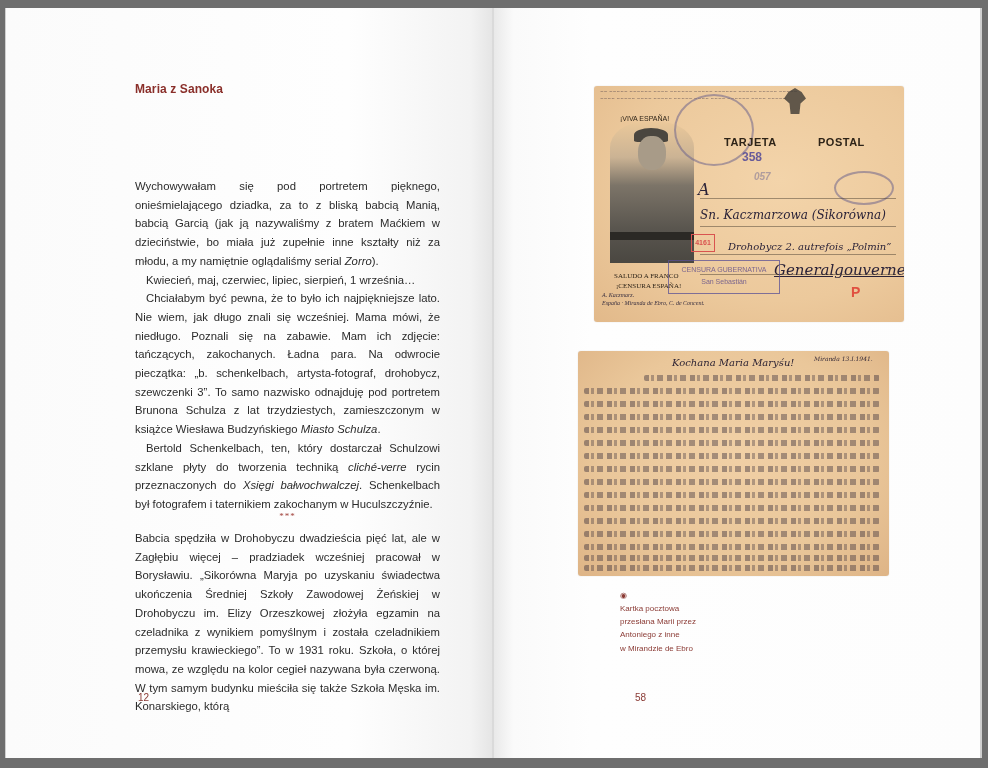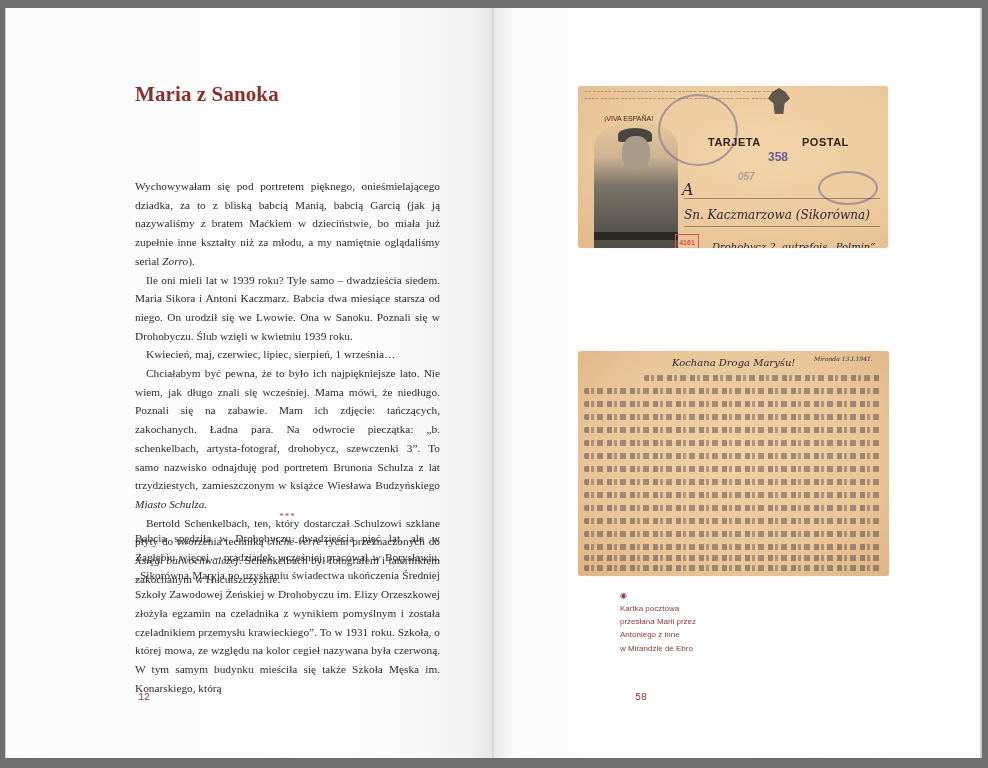--- a/index.html
+++ b/index.html
@@ -5,38 +5,38 @@
   * { box-sizing: border-box; margin: 0; padding: 0; }
   html, body { width: 988px; height: 768px; overflow: hidden; }
   body { background: #6e6e6e; position: relative; font-family: "DejaVu Serif", "Liberation Serif", serif; }
 
   .spread { position: absolute; left: 5px; top: 8px; width: 977px; height: 750px; }
   .page { position: absolute; top: 0; height: 750px; background: #fdfdfd; }
   .page-left { left: 0; width: 489px; background: linear-gradient(to right, #fbfbfb 0%, #fefefe 70%, #f3f3f3 95%, #e4e4e4 100%); border-left: 1px solid #d0d0d0; }
   .page-right { left: 489px; width: 488px; background: linear-gradient(to right, #e9e9e9 0%, #fafafa 4%, #fefefe 20%, #fdfdfd 100%); border-right: 2px solid #cfcfcf; }
   .gutter { position: absolute; left: 487px; top: 0; width: 3px; height: 750px; background: #dadada; }
 
-  .title { position: absolute; left: 129px; top: 74px; font-family: Liberation Serif, serif; font-weight: bold; font-size: 21px; color: #8a2f2a; letter-spacing: 0.1px; }
+  .title { position: absolute; left: 129px; top: 74px; font-family: Liberation Sans, sans-serif; font-weight: bold; font-size: 12px; color: #8a2f2a; letter-spacing: 0.1px; }
 
-  .body-text { position: absolute; left: 129px; width: 305px; font-family: Liberation Serif, serif; font-size: 11.3px; line-height: 18.7px; color: #2b2b2b; text-align: justify; }
+  .body-text { position: absolute; left: 129px; width: 305px; font-family: Liberation Sans, sans-serif; font-size: 11.3px; line-height: 18.7px; color: #2b2b2b; text-align: justify; }
   .body-text p { text-indent: 0; }
   .body-text p.ind { text-indent: 11px; }
   .body-text em { font-style: italic; }
   .block-1 { top: 169px; }
   .block-2 { top: 521px; }
 
   .stars { position: absolute; left: 129px; width: 305px; top: 503px; text-align: center; color: #a0403a; font-size: 9px; letter-spacing: 1px; font-family: "Liberation Serif", serif; }
 
-  .folio { position: absolute; top: 684px; font-family: Liberation Mono, monospace; font-size: 10px; color: #8a3a34; }
+  .folio { position: absolute; top: 684px; font-family: Liberation Sans, sans-serif; font-size: 10px; color: #8a3a34; }
   .folio-left { left: 132px; }
   .folio-right { left: 126px; padding-left: 15px; }
 
   
   .card { position: absolute; border-radius: 3px; box-shadow: 0 0 1px rgba(0,0,0,0.25); overflow: hidden; }
-  .card-front { left: 84px; top: 78px; width: 310px; height: 162px; background: radial-gradient(ellipse at 60% 40%, #f3d4aa 0%, #ecc99c 60%, #e2b98a 100%); }
+  .card-front { left: 100px; top: 78px; width: 310px; height: 236px; background: radial-gradient(ellipse at 60% 40%, #f3d4aa 0%, #ecc99c 60%, #e2b98a 100%); }
   .card-back { left: 84px; top: 343px; width: 311px; height: 225px; background: radial-gradient(ellipse at 50% 45%, #f1d0a6 0%, #eac79a 60%, #deb486 100%); }
 
   .cf-text { position: absolute; font-family: "Liberation Sans", sans-serif; color: #2e2418; }
   .cf-viva { left: 26px; top: 29px; font-size: 7px; }
   .cf-tarjeta { left: 130px; top: 50px; font-size: 11px; font-weight: bold; letter-spacing: 0.5px; }
   .cf-postal { left: 224px; top: 50px; font-size: 11px; font-weight: bold; letter-spacing: 0.5px; }
   .cf-saludo { left: 20px; top: 186px; font-family: Liberation Serif, serif; font-size: 7px; }
   .cf-arriba { left: 22px; top: 196px; font-family: "Liberation Serif", serif; font-size: 7px; }
   .cf-sender1 { left: 8px; top: 206px; font-family: "Liberation Serif", serif; font-style: italic; font-size: 6px; color: #3a3040; }
   .cf-sender2 { left: 8px; top: 214px; font-family: "Liberation Serif", serif; font-style: italic; font-size: 6px; color: #3a3040; }
@@ -44,21 +44,21 @@
   .portrait { position: absolute; left: 16px; top: 36px; width: 84px; height: 141px; background: linear-gradient(to bottom, #eac89a 0%, #cbb394 25%, #7c7468 45%, #5a564f 75%, #4a4741 100%); border-radius: 40% 40% 0 0 / 18% 18% 0 0; }
   .portrait .face { position: absolute; left: 28px; top: 14px; width: 28px; height: 34px; border-radius: 45%; background: #a89b88; }
   .portrait .cap { position: absolute; left: 24px; top: 6px; width: 34px; height: 14px; border-radius: 50% 50% 10% 10%; background: #4a463f; }
   .portrait .belt { position: absolute; left: 0; top: 110px; width: 84px; height: 8px; background: #2b2925; }
 
   .eagle { position: absolute; left: 190px; top: 2px; width: 22px; height: 26px; background: #3d3a35; clip-path: polygon(50% 0, 80% 15%, 100% 40%, 75% 60%, 70% 100%, 30% 100%, 25% 60%, 0 40%, 20% 15%); opacity: 0.8; }
   .stamp-round { position: absolute; border: 2px solid rgba(110,100,140,0.55); border-radius: 50%; }
   .stamp-r1 { left: 80px; top: 8px; width: 80px; height: 72px; }
   .stamp-r2 { left: 240px; top: 85px; width: 60px; height: 34px; }
   .stamp-box { position: absolute; border: 1.5px solid rgba(90,80,150,0.75); font-family: "Liberation Sans", sans-serif; color: rgba(80,70,150,0.85); }
-  .stamp-358 { left: 148px; top: 62px; width: 62px; height: 20px; font-size: 12px; font-weight: bold; text-align: right; line-height: 18px; border: none; }
+  .stamp-358 { left: 148px; top: 62px; width: 62px; height: 20px; font-size: 12px; font-weight: bold; text-align: left; line-height: 18px; border: none; }
   .stamp-censura { left: 74px; top: 174px; width: 112px; height: 34px; font-size: 7px; text-align: center; line-height: 12px; padding-top: 3px; color: rgba(110,90,140,0.9); }
   .stamp-4161 { position: absolute; left: 97px; top: 148px; width: 24px; height: 18px; border: 1.5px solid #d9534f; color: #d9534f; font-family: "Liberation Sans", sans-serif; font-size: 7px; font-weight: bold; text-align: center; line-height: 15px; }
   .stamp-p { position: absolute; left: 257px; top: 198px; font-family: "Liberation Sans", sans-serif; font-size: 14px; font-weight: bold; color: #e05040; }
   .stamp-057 { position: absolute; left: 160px; top: 85px; font-family: "Liberation Sans", sans-serif; font-size: 10px; color: rgba(130,120,150,0.6); font-weight: bold; font-style: italic; }
 
   .hw { position: absolute; font-family: "DejaVu Serif", serif; font-style: italic; color: #2a2238; white-space: nowrap; }
   .hw-a { left: 104px; top: 94px; font-size: 16px; }
   .hw-addr1 { left: 106px; top: 122px; font-size: 12px; }
   .hw-addr2 { left: 134px; top: 155px; font-size: 10px; }
   .hw-addr3 { left: 180px; top: 175px; font-size: 15px; text-decoration: underline; }
@@ -77,21 +77,20 @@
 </head>
 <body>
 
 <div class="spread">
 
   <div class="page page-left">
     <h1 class="title">Maria z Sanoka</h1>
 
     <div class="body-text block-1">
       <p><span>Wychowywałam się pod portretem pięknego, onieśmielającego dziadka, za to z bliską babcią Manią, babcią Garcią (jak ją nazywaliśmy z bratem Maćkiem w dzieciństwie, bo miała już zupełnie inne kształty niż za młodu, a my namiętnie oglądaliśmy serial </span><em>Zorro</em><span>).</span></p>
-      <p class="ind">Ile oni mieli lat w 1939 roku? Tyle samo – dwadzieścia siedem. Maria Sikora i Antoni Kaczmarz. Babcia dwa miesiące starsza od niego. On urodził się we Lwowie. Ona w Sanoku. Poznali się w Drohobyczu. Ślub wzięli w kwietniu 1939 roku.</p>
       <p class="ind">Kwiecień, maj, czerwiec, lipiec, sierpień, 1 września…</p>
       <p class="ind"><span>Chciałabym być pewna, że to było ich najpiękniejsze lato. Nie wiem, jak długo znali się wcześniej. Mama mówi, że niedługo. Poznali się na zabawie. Mam ich zdjęcie: tańczących, zakochanych. Ładna para. Na odwrocie pieczątka: „b. schenkelbach, artysta-fotograf, drohobycz, szewczenki 3”. To samo nazwisko odnajduję pod portretem Brunona Schulza z lat trzydziestych, zamieszczonym w książce Wiesława Budzyńskiego </span><em>Miasto Schulza</em><span>.</span></p>
       <p class="ind"><span>Bertold Schenkelbach, ten, który dostarczał Schulzowi szklane płyty do tworzenia techniką </span><em>cliché-verre</em><span> rycin przeznaczonych do </span><em>Xsięgi bałwochwalczej</em><span>. Schenkelbach był fotografem i taternikiem zakochanym w Huculszczyźnie.</span></p>
     </div>
 
     <div class="stars">***</div>
 
     <div class="body-text block-2">
       <p>Babcia spędziła w Drohobyczu dwadzieścia pięć lat, ale w Zagłębiu więcej – pradziadek wcześniej pracował w Borysławiu. „Sikorówna Maryja po uzyskaniu świadectwa ukończenia Średniej Szkoły Zawodowej Żeńskiej w Drohobyczu im. Elizy Orzeszkowej złożyła egzamin na czeladnika z wynikiem pomyślnym i została czeladnikiem przemysłu krawieckiego”. To w 1931 roku. Szkoła, o której mowa, ze względu na kolor cegieł nazywana była czerwoną. W tym samym budynku mieściła się także Szkoła Męska im. Konarskiego, którą</p>
     </div>
@@ -137,21 +136,21 @@
       </div>
       <div class="cf-text cf-saludo">SALUDO A FRANCO</div>
       <div class="cf-text cf-arriba">¡CENSURA ESPAÑA!</div>
       <div class="cf-text cf-sender1">A. Kaczmarz.</div>
       <div class="cf-text cf-sender2">España · Miranda de Ebro, C. de Concent.</div>
       <div class="stamp-p">P</div>
     </div>
 
     <div class="card card-back">
       <div class="letter">
-        <div class="greet">Kochana Droga Maryśu!</div>
+        <div class="greet">Kochana Maria Maryśu!</div>
         <div class="date">Miranda 13.I.1941.</div>
         <div class="ln" style="top:20px;left:60px;width:236px"></div>
         <div class="ln" style="top:33px"></div>
         <div class="ln" style="top:46px"></div>
         <div class="ln" style="top:59px"></div>
         <div class="ln" style="top:72px"></div>
         <div class="ln" style="top:85px"></div>
         <div class="ln" style="top:98px"></div>
         <div class="ln" style="top:111px"></div>
         <div class="ln" style="top:124px"></div>

